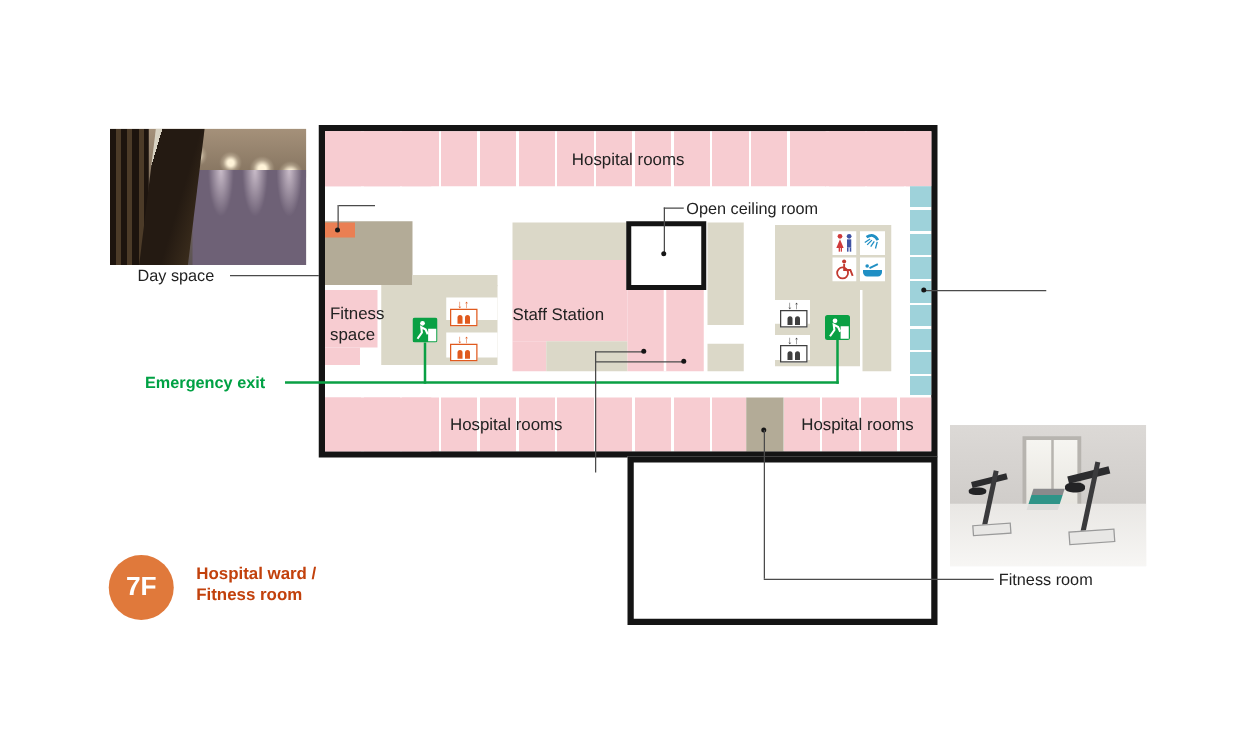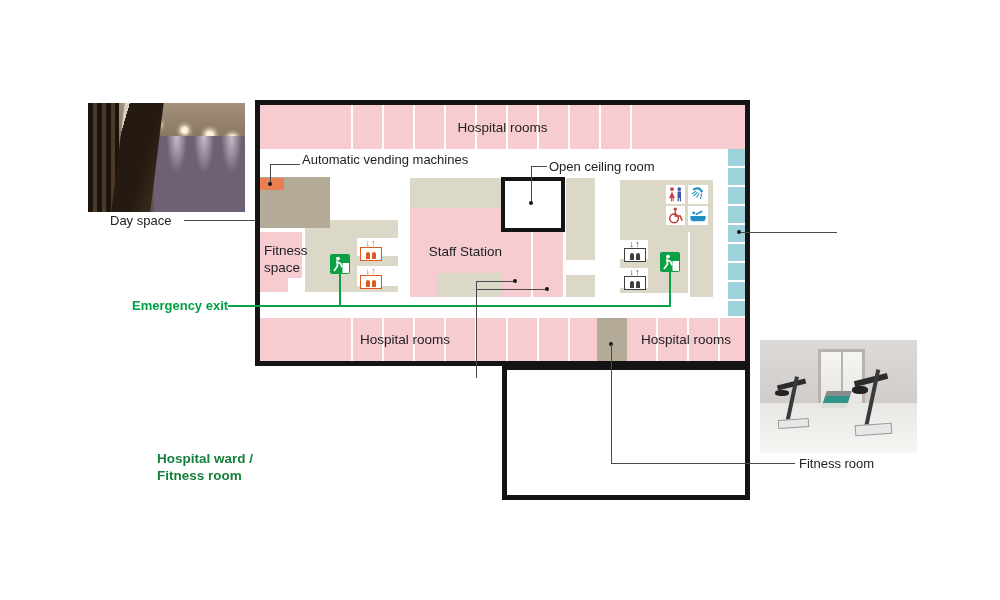--- a/index.html
+++ b/index.html
@@ -33,21 +33,21 @@
   .elev{position:absolute;width:22px;}
   .elev-arrows{font-size:9px;line-height:8px;font-weight:bold;text-align:center;letter-spacing:1px;}
   .elev-box{height:11px;border:1.5px solid currentColor;display:flex;justify-content:center;
             align-items:flex-end;gap:2px;padding-bottom:1px;background:#fff;}
   .pp{width:4px;height:7px;border-radius:2px 2px 0 0;background:currentColor;}
   .elev.orange{color:#e05a1e;} .elev.gray{color:#3f3f3f;}
   .icon-box{position:absolute;background:#fff;}
   
   .badge{position:absolute;width:52px;height:52px;border-radius:50%;background:#e0793b;
          color:#fff;font-weight:bold;font-size:21px;display:flex;align-items:center;justify-content:center;}
-  .badge-title{position:absolute;font-size:13.5px;font-weight:bold;color:#15803d;line-height:17px;}
+  .badge-title{position:absolute;font-size:13.5px;font-weight:bold;color:#c2410c;line-height:17px;}
   
   .photo{position:absolute;overflow:hidden;}
   .dr-base{position:absolute;inset:0;background:linear-gradient(180deg,#9b8973 0%,#7b6c5c 35%,#5c5354 100%);}
   .dr-lights{position:absolute;left:20%;right:0;top:0;height:36%;
      background:
        radial-gradient(circle at 30% 55%, #fff3d8 0 2.5px, rgba(255,243,216,.25) 6px, transparent 9px),
        radial-gradient(circle at 52% 70%, #fff3d8 0 2.5px, rgba(255,243,216,.25) 6px, transparent 9px),
        radial-gradient(circle at 72% 82%, #fff3d8 0 3px, rgba(255,243,216,.25) 7px, transparent 10px),
        radial-gradient(circle at 90% 92%, #fff3d8 0 3px, rgba(255,243,216,.25) 7px, transparent 10px),
        linear-gradient(180deg,#a5917a,#84735f);}
@@ -142,21 +142,21 @@
 
   <div class="abs beige" style="left:410px;top:178px;width:92px;height:30px;"></div>
   <div class="abs beige" style="left:566px;top:178px;width:29px;height:82px;"></div>
   <div class="abs beige" style="left:566px;top:275px;width:29px;height:22px;"></div>
   <div class="abs pink" style="left:410px;top:208px;width:92px;height:65px;"></div>
   <div class="abs pink" style="left:410px;top:273px;width:27px;height:24px;"></div>
   <div class="abs beige" style="left:437px;top:273px;width:65px;height:24px;"></div>
   <div class="abs pink" style="left:502px;top:232px;width:61px;height:65px;">
     <div style="position:absolute;left:29px;top:0;width:2px;height:65px;background:#fff;"></div>
   </div>
-  <div class="room-lbl" style="left:410px;top:244px;width:92px;text-align:right;">Staff Station</div>
+  <div class="room-lbl" style="left:410px;top:244px;width:92px;text-align:left;">Staff Station</div>
 
   <div class="abs ceil-frame" style="left:501px;top:177px;width:64px;height:55px;"></div>
 
   <div class="abs beige" style="left:620px;top:180px;width:93px;height:52px;"></div>
   <div class="abs beige" style="left:620px;top:232px;width:68px;height:61px;"></div>
   <div class="abs whitebox" style="left:620px;top:240px;width:28px;height:19px;"></div>
   <div class="abs whitebox" style="left:620px;top:268px;width:28px;height:20px;"></div>
   <div class="abs beige" style="left:690px;top:232px;width:23px;height:65px;"></div>
 
   <div class="icon-box" style="left:666px;top:185px;width:19px;height:19px;">
@@ -222,34 +222,33 @@
   <div class="abs pink-cells-h" style="left:627px;top:318px;width:118px;height:43px;"></div>
   <div class="room-lbl center" style="left:260px;top:318px;width:290px;height:43px;">
       <span>Hospital rooms</span>
     </div>
   <div class="room-lbl center" style="left:627px;top:318px;width:118px;height:43px;">
       <span>Hospital rooms</span>
     </div>
 
   <div class="abs plan-frame" style="left:502px;top:365px;width:248px;height:135px;"></div>
 
-  <div class="lbl" style="left:302px;top:152px;">Automatic vending machines</div>
   <div class="ln" style="left:271px;top:164px;width:29px;height:1px;"></div>
   <div class="ln" style="left:270px;top:164px;width:1px;height:20px;"></div>
   <div class="dot" style="left:268px;top:182px;"></div>
 
   <div class="lbl" style="left:549px;top:159px;">Open ceiling room</div>
   <div class="ln" style="left:531px;top:166px;width:16px;height:1px;"></div>
   <div class="ln" style="left:531px;top:166px;width:1px;height:37px;"></div>
   <div class="dot" style="left:529px;top:201px;"></div>
 
   <div class="ln" style="left:740px;top:232px;width:97px;height:1px;"></div>
   <div class="dot" style="left:737px;top:230px;"></div>
 
-  <div class="lbl green-txt" style="left:132px;top:298px;">Emergency exit</div>
+  <div class="lbl green-txt" style="left:116px;top:298px;">Emergency exit</div>
   <div class="gln" style="left:228px;top:305px;width:443px;height:2px;"></div>
   <div class="gln" style="left:339px;top:274px;width:2px;height:33px;"></div>
   <div class="gln" style="left:669px;top:272px;width:2px;height:35px;"></div>
 
   <div class="ln" style="left:476px;top:281px;width:1px;height:97px;"></div>
   <div class="ln" style="left:476px;top:281px;width:39px;height:1px;"></div>
   <div class="dot" style="left:513px;top:279px;"></div>
   <div class="ln" style="left:476px;top:289px;width:71px;height:1px;"></div>
   <div class="dot" style="left:545px;top:287px;"></div>
 
@@ -270,18 +269,21 @@
         <div class="base"></div>
     </div>
     <div class="bike" style="left:58%;top:26%;width:26%;height:58%;">
       <div class="bar"></div>
         <div class="post"></div>
         <div class="seat"></div>
         <div class="base"></div>
     </div>
   </div>
 
+  <div class="badge" style="left:87px;top:444px;">
+    <span>7F</span>
+  </div>
   <div class="badge-title" style="left:157px;top:450px;">
     <div>Hospital ward  /</div>
     <div>Fitness room</div>
   </div>
 
 </div>
 
 </body></html>

